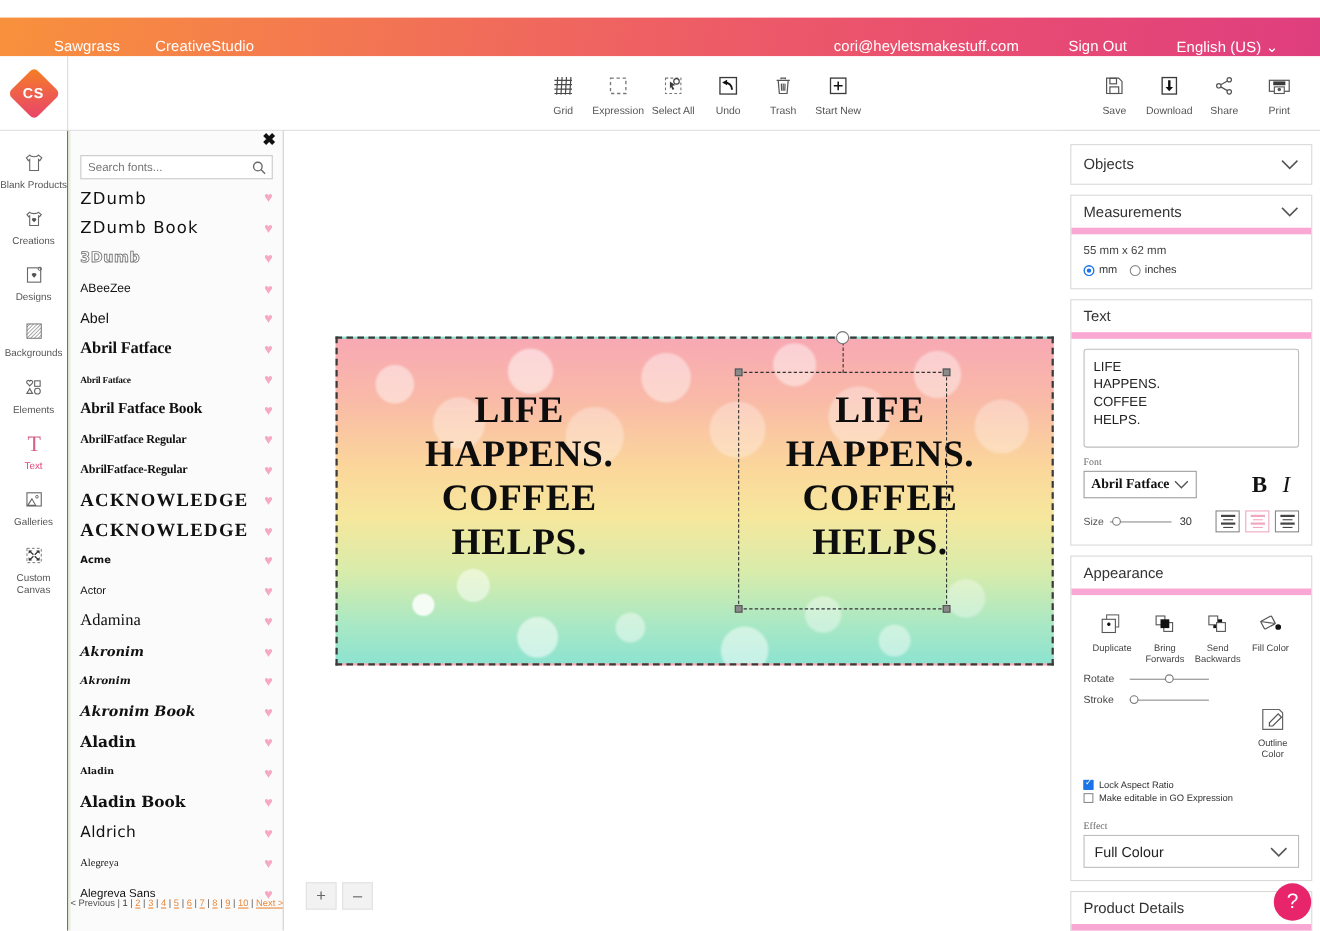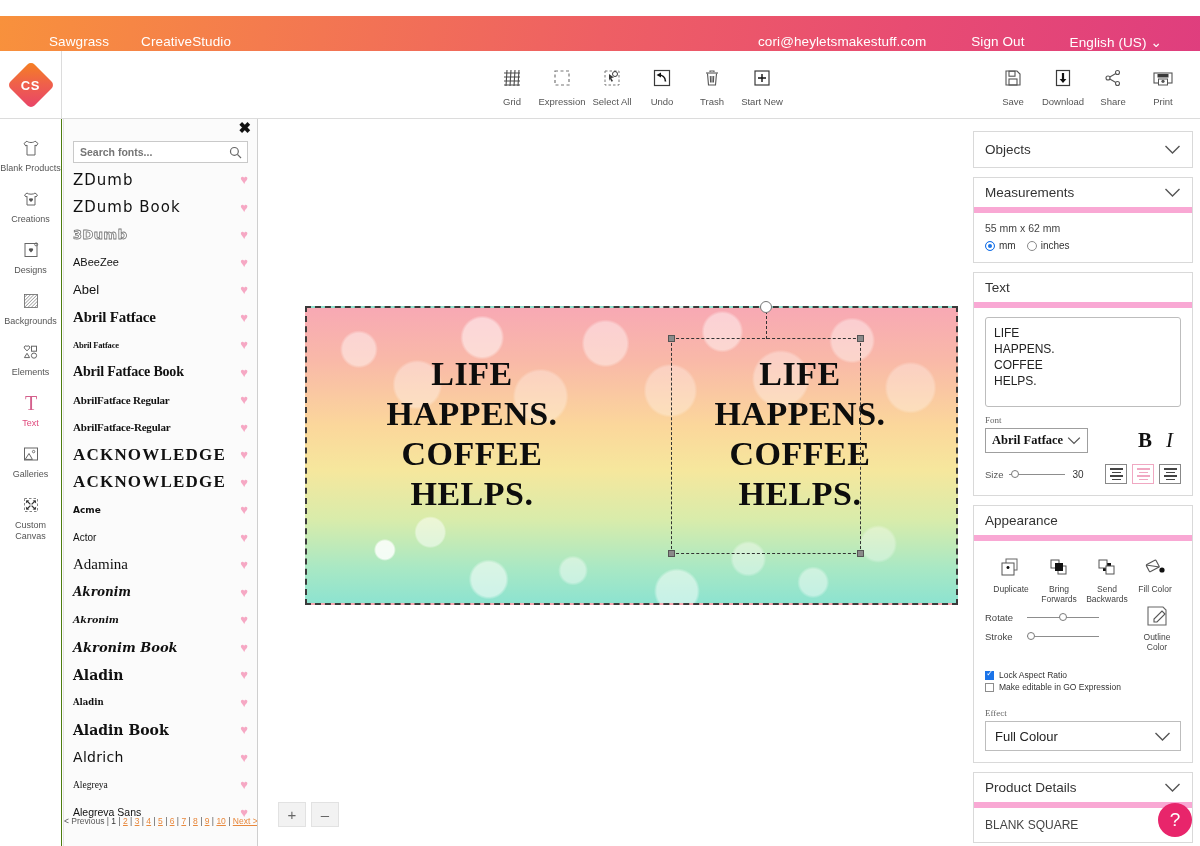--- a/index.html
+++ b/index.html
@@ -70,21 +70,21 @@
   .fp-close {
     position: absolute; right: 6px; top: 2px; font-size: 15px; color: #111;
     cursor: pointer; font-weight: bold; line-height: 14px;
   }
   .fp-search {
     margin: 22px 9px 0 9px; height: 22px; background: #fff;
     border: 1px solid #c9c9c9; display: flex; align-items: center; position: relative;
   }
   .fp-search input {
     border: 0; outline: 0; flex: 1; font-size: 10.5px; color: #777;
-    padding: 0 6px; background: transparent; font-family: "Liberation Sans", sans-serif; font-weight: bold;
+    padding: 0 6px; background: transparent; font-family: "Liberation Sans", sans-serif;
   }
   .fp-search .si { margin-right: 5px; display: flex; }
   .fontlist { margin-top: 3px; }
   .fontrow {
     height: 27.5px; display: flex; align-items: center; justify-content: space-between;
     padding: 0 9px 0 9px; cursor: pointer; overflow: hidden;
   }
   .fontname { color: #111; white-space: nowrap; overflow: visible; }
   .heart { color: #f6a8c4; font-size: 13px; flex: 0 0 auto; margin-left: 4px; }
   .pager {
@@ -724,21 +724,21 @@
                   <rect x="5" y="4" width="11" height="8" fill="#fff" stroke="#555" stroke-width="1.1" rx="1"></rect>
                   <path d="M5 4 L16 12" stroke="#555" stroke-width="1"></path>
                 </g>
                 <circle cx="19" cy="13" r="2.6" fill="#111"></circle>
               </svg>
           </span>
           <span class="t">Fill Color</span>
         </div>
       </div>
 
-      <div style="display:flex;align-items:flex-start;">
+      <div style="display:flex;align-items:flex-start;flex-direction:column;">
         <div style="flex:1">
           <div class="rotrow">
             <span class="rotlbl">Rotate</span>
             <span class="slider wide">
               <span class="track"></span>
               <span class="knob" style="left:32px"></span>
             </span>
           </div>
           <div class="rotrow">
             <span class="rotlbl">Stroke</span>

